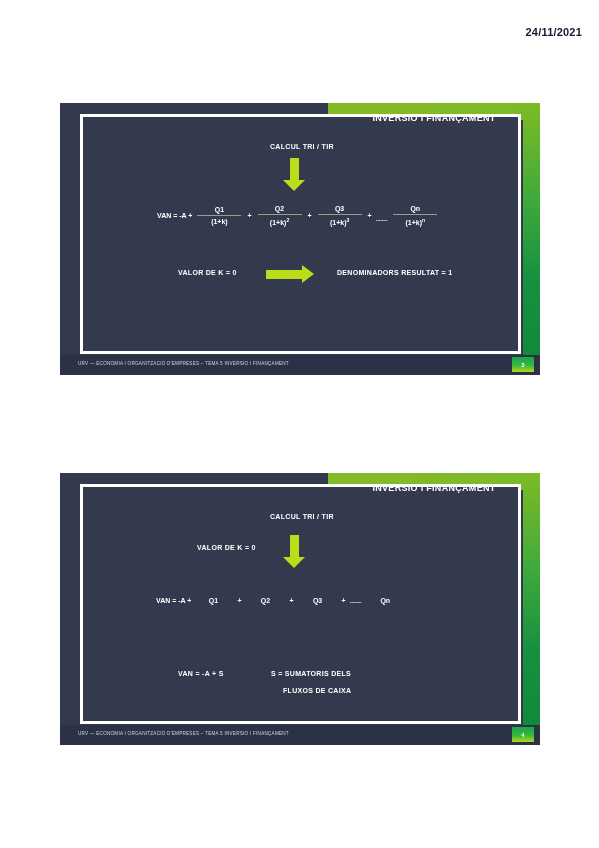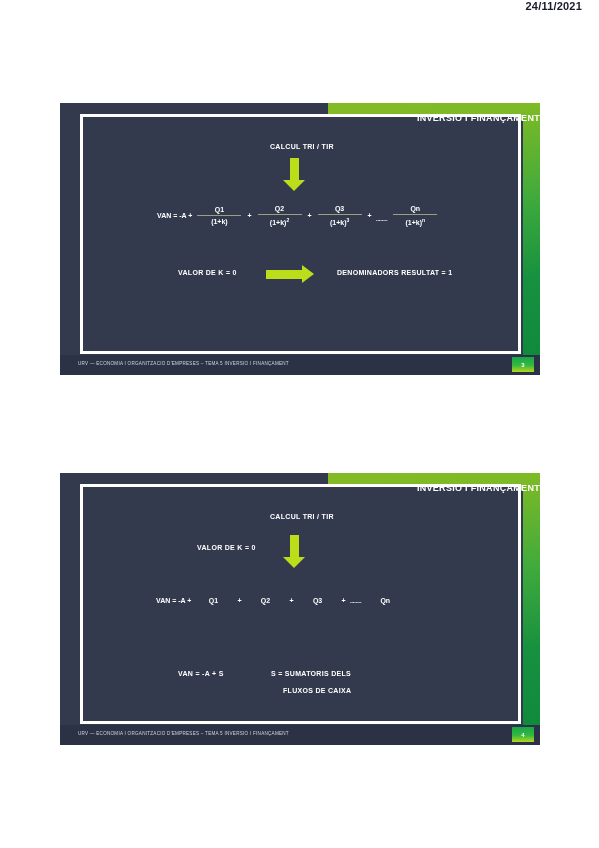--- a/index.html
+++ b/index.html
@@ -11,21 +11,21 @@
     width: 599px;
     height: 848px;
     position: relative;
     font-family: "Liberation Sans", sans-serif;
     overflow: hidden;
   }
 
   
   .page-date {
     position: absolute;
-    top: 0;
+    top: 26px;
     right: 17px;
     font-size: 11px;
     font-weight: bold;
     color: #1a1a2e;
     letter-spacing: 0.2px;
   }
 
   
   .slide {
     position: absolute;
@@ -76,21 +76,21 @@
 
   
   .slide-header {
     position: absolute;
     left: 268px;
     top: 5px;
     width: 212px;
     height: 19px;
     display: flex;
     align-items: center;
-    justify-content: flex-end;
+    justify-content: center;
     z-index: 6;
   }
   .slide-header-text {
     color: #ffffff;
     font-size: 9px;
     font-weight: bold;
     letter-spacing: 0.3px;
     white-space: nowrap;
   }
 

